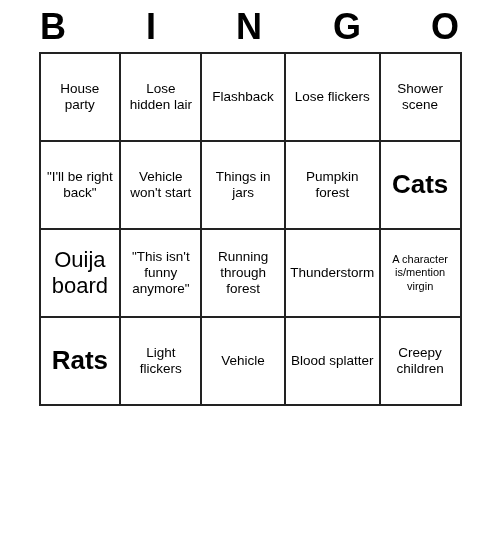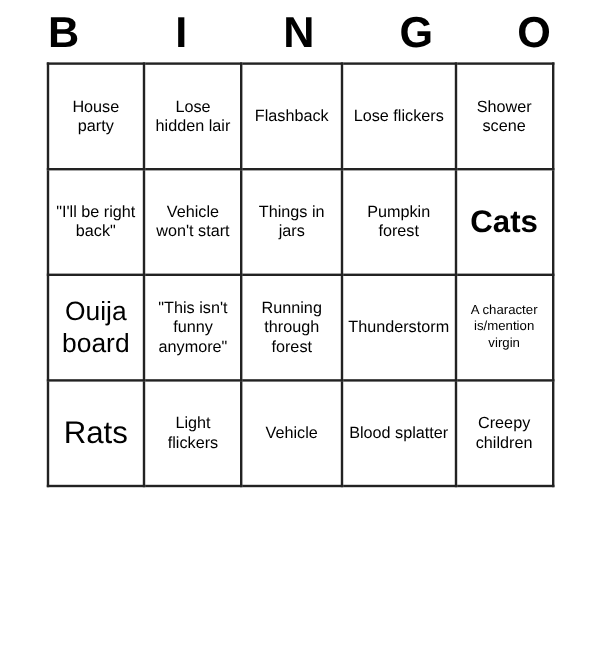--- a/index.html
+++ b/index.html
@@ -70,20 +70,20 @@
         <td style="font-size: 26px; font-weight: bold;">Cats</td>
       </tr>
       <tr>
         <td style="font-size: 22px; font-weight: normal;">Ouija board</td>
         <td>"This isn't funny anymore"</td>
         <td>Running through forest</td>
         <td>Thunderstorm</td>
         <td style="font-size: 11px;">A character is/mention virgin</td>
       </tr>
       <tr>
-        <td style="font-size: 26px; font-weight: normal;">Rats</td>
+        <td style="font-size: 26px; font-weight: bold;">Rats</td>
         <td>Light flickers</td>
         <td>Vehicle</td>
         <td>Blood splatter</td>
         <td>Creepy children</td>
       </tr>
     </tbody>
 </table>
 
 </body></html>

